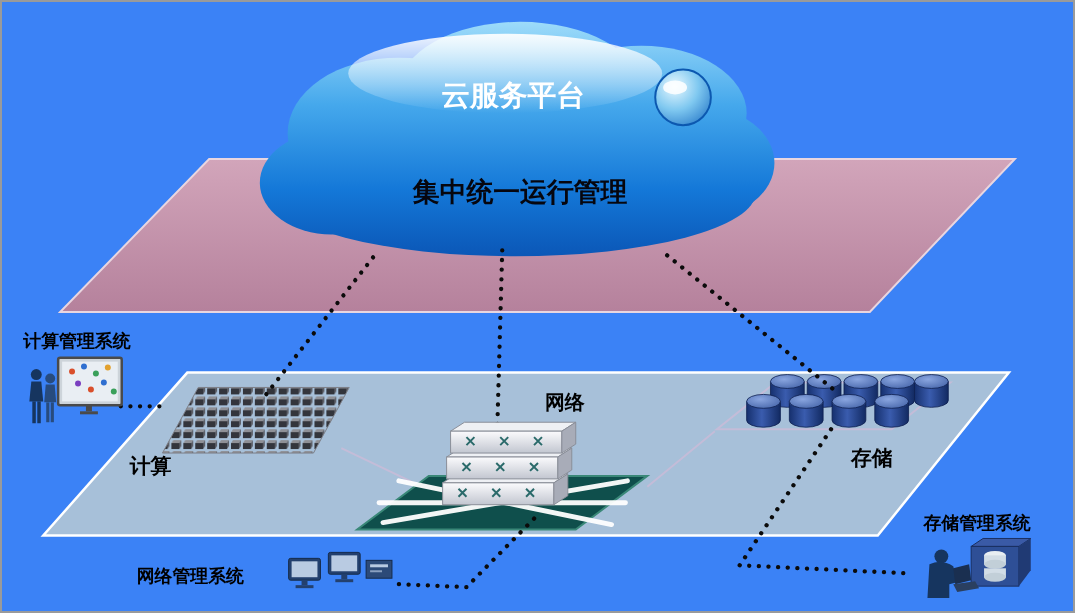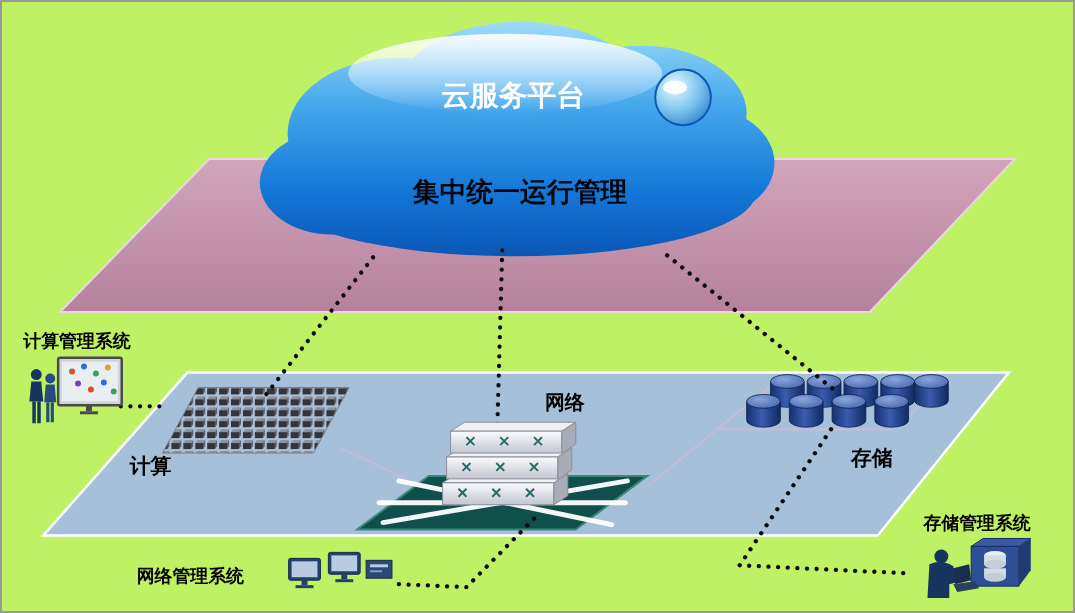--- a/index.html
+++ b/index.html
@@ -1,18 +1,18 @@
 <!DOCTYPE html>
 <html><head>
 <meta charset="utf-8">
 <style>
   html,body{margin:0;padding:0;background:#ffffff;}
   .stage{
     position:relative;width:1075px;height:613px;box-sizing:border-box;
-    border:2px solid #9a9a9a;background:#bef264;overflow:hidden;
+    border:2px solid #9a9a9a;background:#3b82f6;overflow:hidden;
     font-family:"Liberation Sans", sans-serif;
   }
   .stage svg{position:absolute;left:0;top:0;width:100%;height:100%;}
   text{font-family:"Liberation Sans", sans-serif;}
   .dot{stroke-width:4.3;stroke-linecap:round;stroke-dasharray:.1 9.6;fill:none;}
   .thinroute{fill:none;stroke:#c4bcd8;stroke-width:2;}
 </style>
 </head>
 <body>
 

